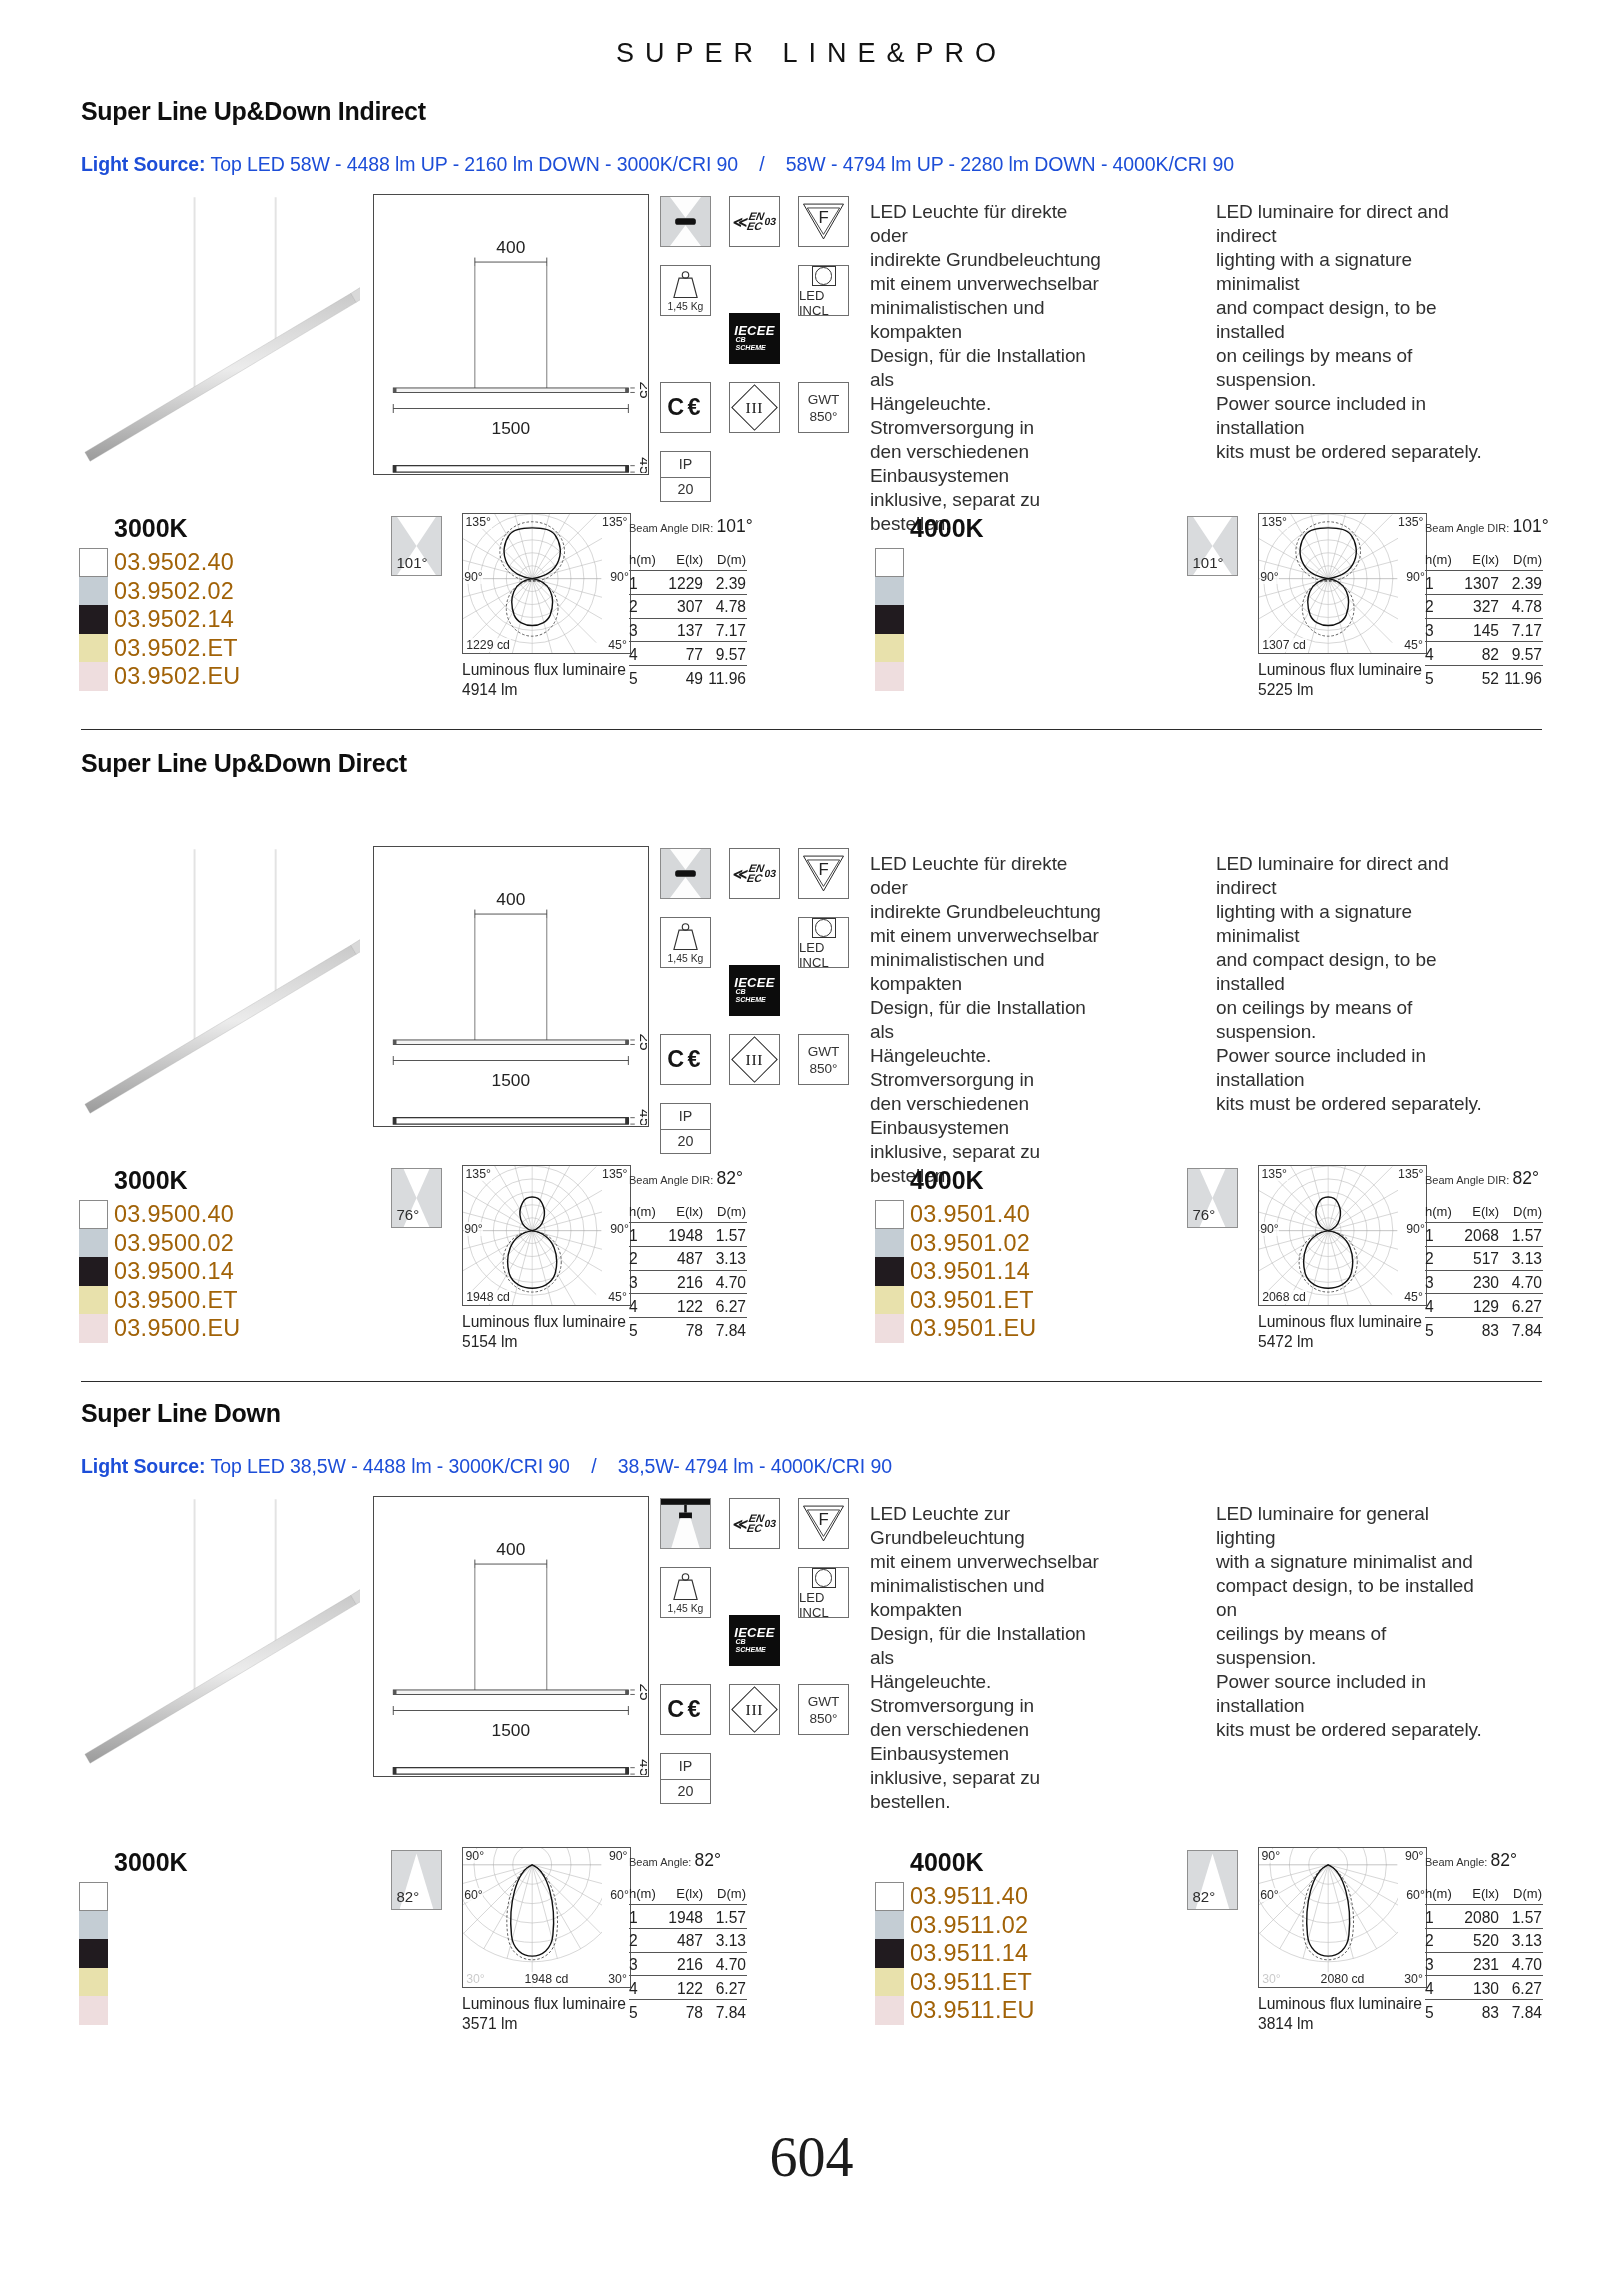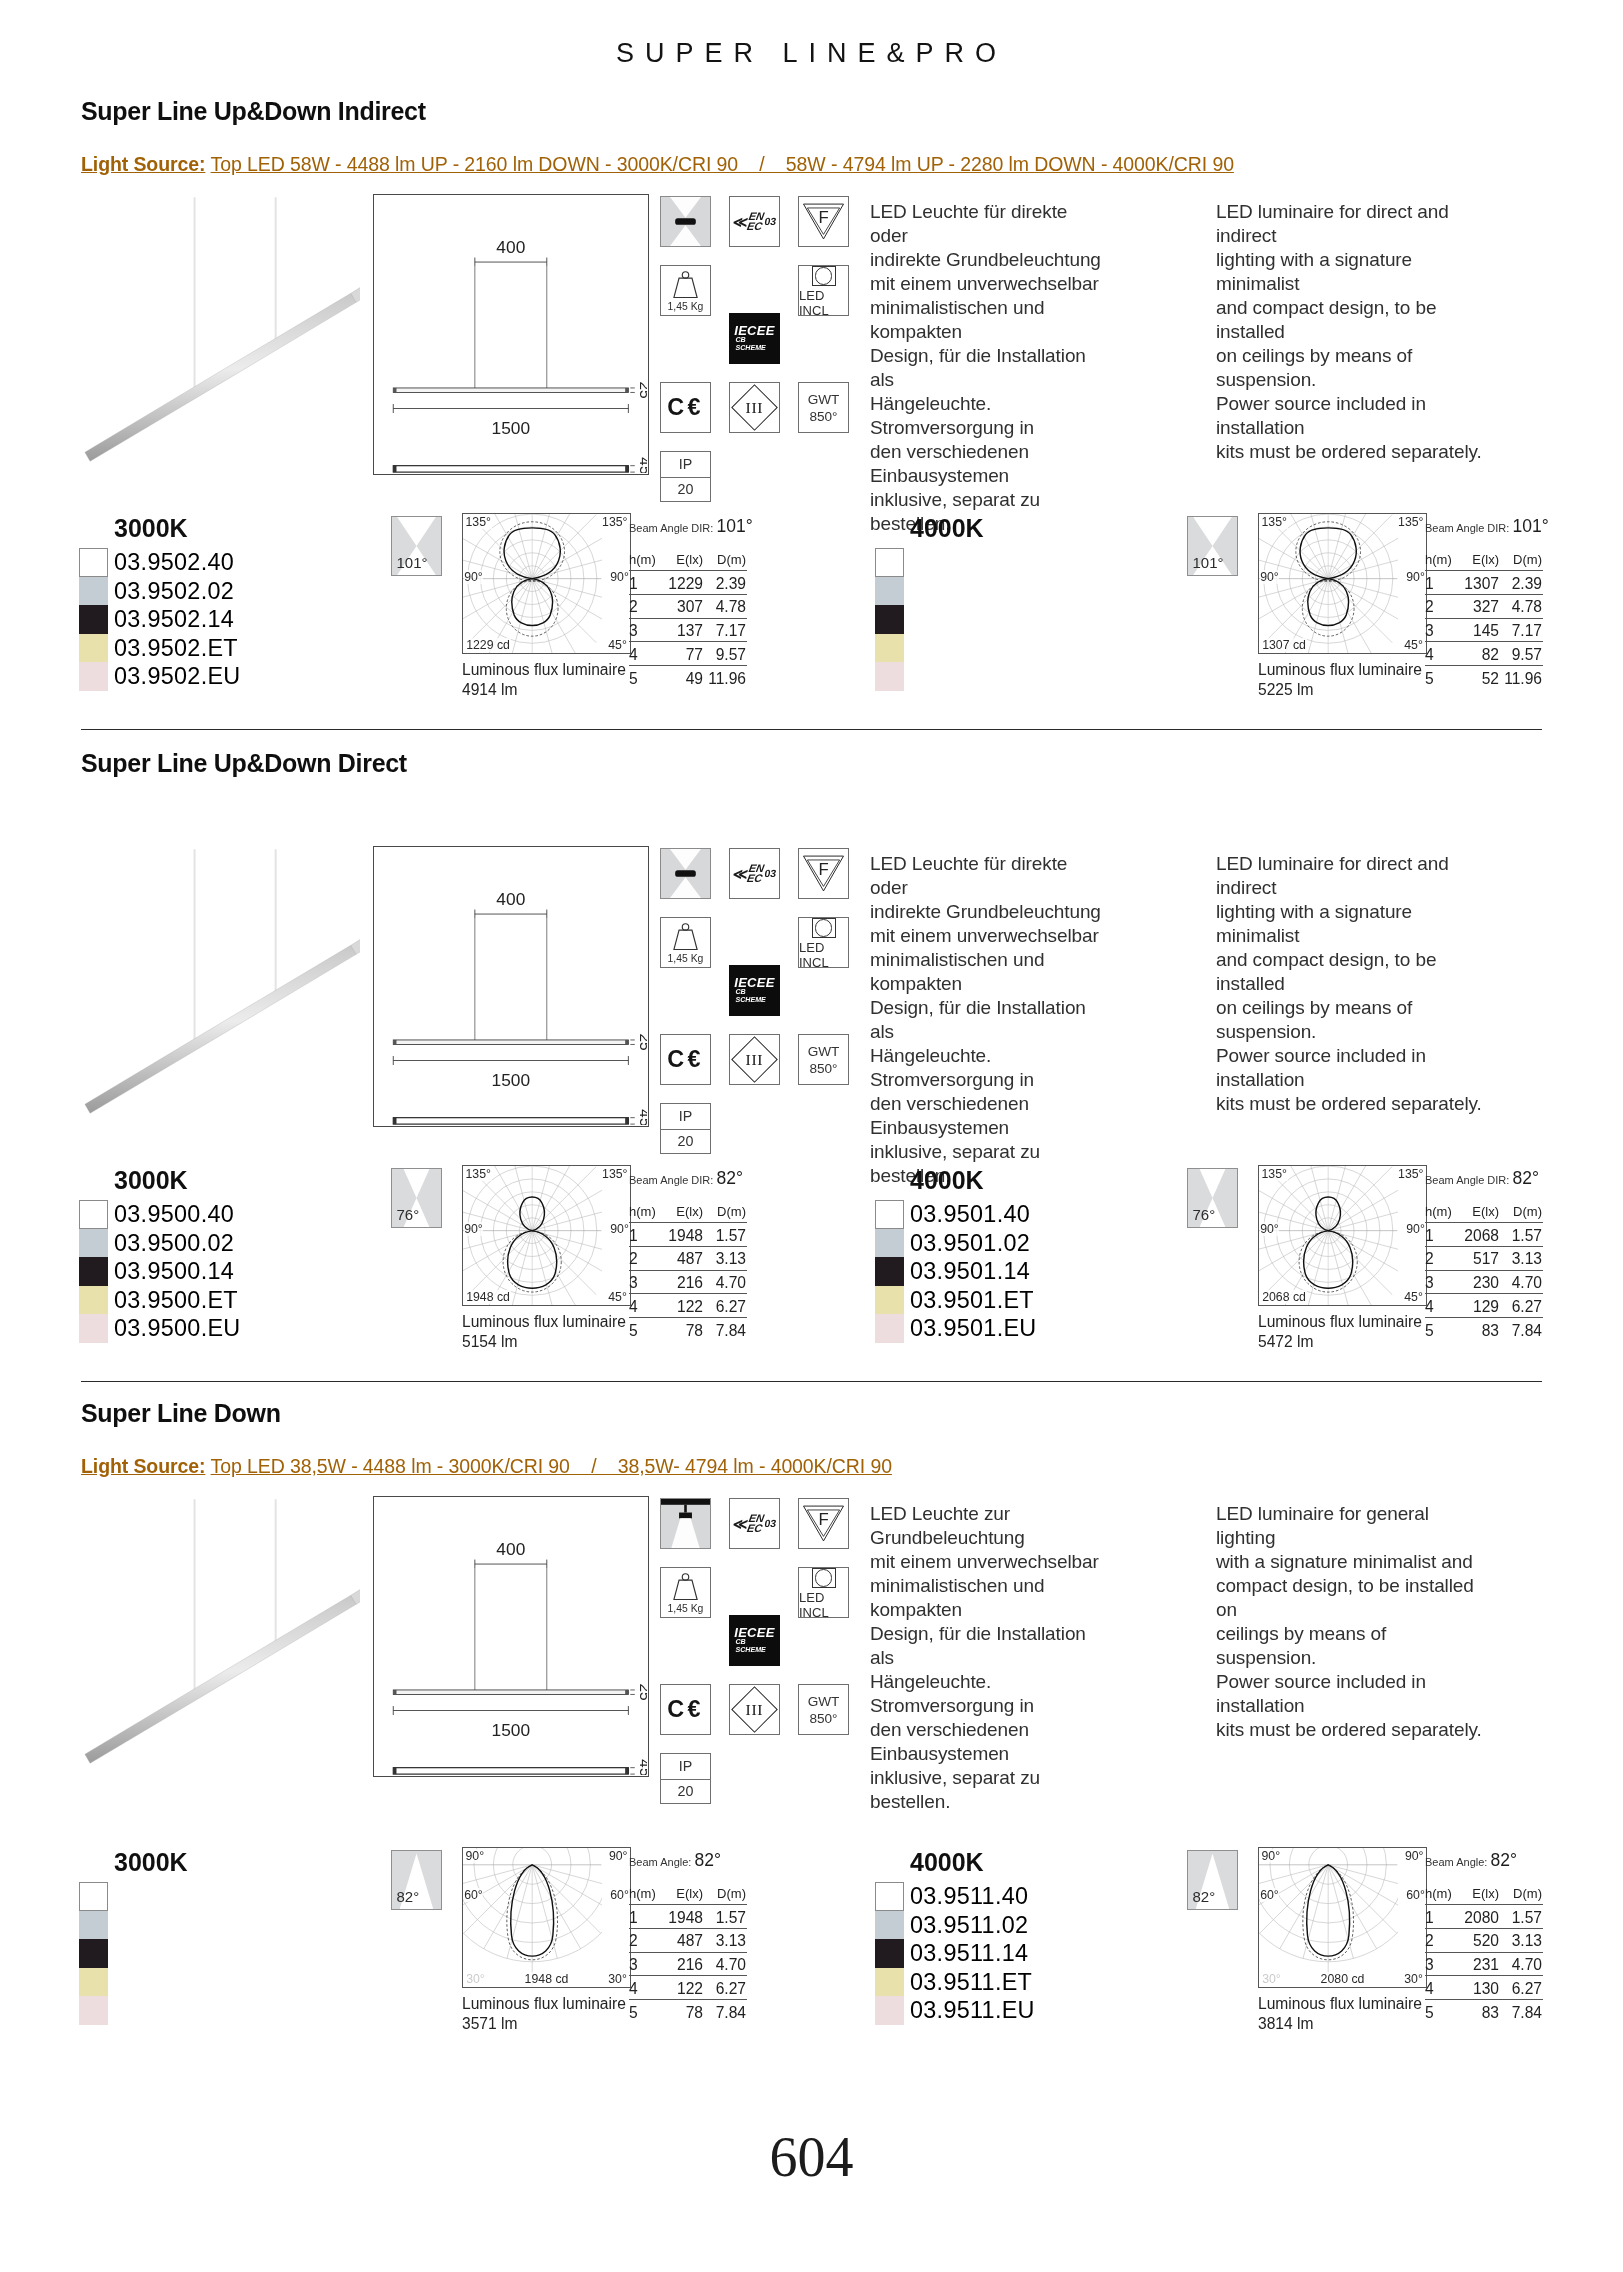--- a/index.html
+++ b/index.html
@@ -6,21 +6,21 @@
   body{width:1623px;height:2273px;background:#ffffff;font-family:"Liberation Sans",sans-serif;position:relative;color:#1a1a1a;}
   #page{position:absolute;inset:0;overflow:hidden;}
 
   .page-title{position:absolute;top:38px;left:0;right:0;text-align:center;font-size:27px;letter-spacing:11px;font-weight:500;color:#131313;}
   .page-num{position:absolute;top:2125px;left:0;right:0;text-align:center;font-family:"Liberation Serif",serif;font-size:56px;color:#1c1c1c;}
   .rule{position:absolute;left:81px;width:1461px;height:1.3px;background:#2b2b2b;}
 
   .section{position:absolute;left:0;width:1623px;height:649px;}
   .s1{top:97px}.s2{top:749px}.s3{top:1399px}
   .sec-title{position:absolute;left:81px;top:0;font-size:25px;font-weight:bold;letter-spacing:-0.3px;color:#0f0f0f;}
-  .light-row{position:absolute;left:81px;top:56px;font-size:19.5px;color:#a16207;white-space:pre;letter-spacing:-0.1px;text-decoration:underline;}
+  .light-row{position:absolute;left:81px;top:56px;font-size:19.5px;color:#1d4ed8;white-space:pre;letter-spacing:-0.1px;}
   .light-row .ls-label{font-weight:bold;margin-right:5.2px;}
 
   .photo{position:absolute;left:81px;top:97px;width:279px;height:279px;}
   .dimbox{position:absolute;left:373px;top:97px;width:276px;height:281px;border:1.3px solid #4a4a4a;background:#fff;box-sizing:border-box;}
 
   .icons{position:absolute;left:660px;top:99px;display:grid;grid-template-columns:repeat(3,51px);gap:18px 18px;}
   .badge{width:51px;height:51px;border:1px solid #6f6f6f;background:#fff;box-sizing:border-box;position:relative;display:flex;align-items:center;justify-content:center;flex-direction:column;overflow:hidden;}
   .badge.plain{border:0.6px solid #8a8a8a;background:#d6d8da;}
   .badge.dark{background:#0c0c0c;border:none;color:#fff;margin-top:48px;}
   .badge svg{display:block;}
@@ -44,21 +44,21 @@
   .desc{position:absolute;top:103px;font-size:19px;line-height:24px;color:#303030;white-space:pre-line;letter-spacing:-0.1px;}
   .desc.de{left:870px;width:240px;}
   .desc.en{left:1216px;width:266px;}
 
   .vrow{position:absolute;top:416px;left:0;width:812px;height:221px;}
   .vrow.v2{left:796px;}
   .s3 .vrow{top:448px;}
   .cct{position:absolute;left:114px;top:1.3px;font-size:25px;font-weight:bold;color:#101010;}
   .swatches{position:absolute;left:79px;top:35px;width:29px;}
   .swatch{width:29px;height:28.6px;box-sizing:border-box;}
-  .codes{position:absolute;left:114px;top:35px;font-size:23.4px;color:#000000;letter-spacing:0.3px;}
+  .codes{position:absolute;left:114px;top:35px;font-size:23.4px;color:#a16207;letter-spacing:0.3px;}
   .code{height:28.6px;line-height:28.6px;}
   .beambox{position:absolute;left:391px;top:2.6px;width:51px;height:60px;background:#d9dbdd;border:0.6px solid #8f8f8f;box-sizing:border-box;}
   .beambox svg{position:absolute;inset:0;}
   .beambox .val{position:absolute;left:4.5px;bottom:3.9px;font-size:15px;color:#2c2c2c;}
   .polar{position:absolute;left:462px;top:0;width:169px;height:141px;background:#fff;border:1px solid #555;box-sizing:border-box;}
   .polar svg{position:absolute;left:0;top:0;width:139px;height:139px;}
   .plabel{position:absolute;font-size:12.3px;color:#2a2a2a;background:rgba(255,255,255,.75);padding:0 0.6px;}
   .p-tl{left:1.9px;top:0.6px}.p-tr{right:1.9px;top:0.6px}
   .p-ml{left:0.6px;top:56px}.p-mr{right:0.6px;top:56px}
   .s3 .p-ml,.s3 .p-mr{top:40px}

